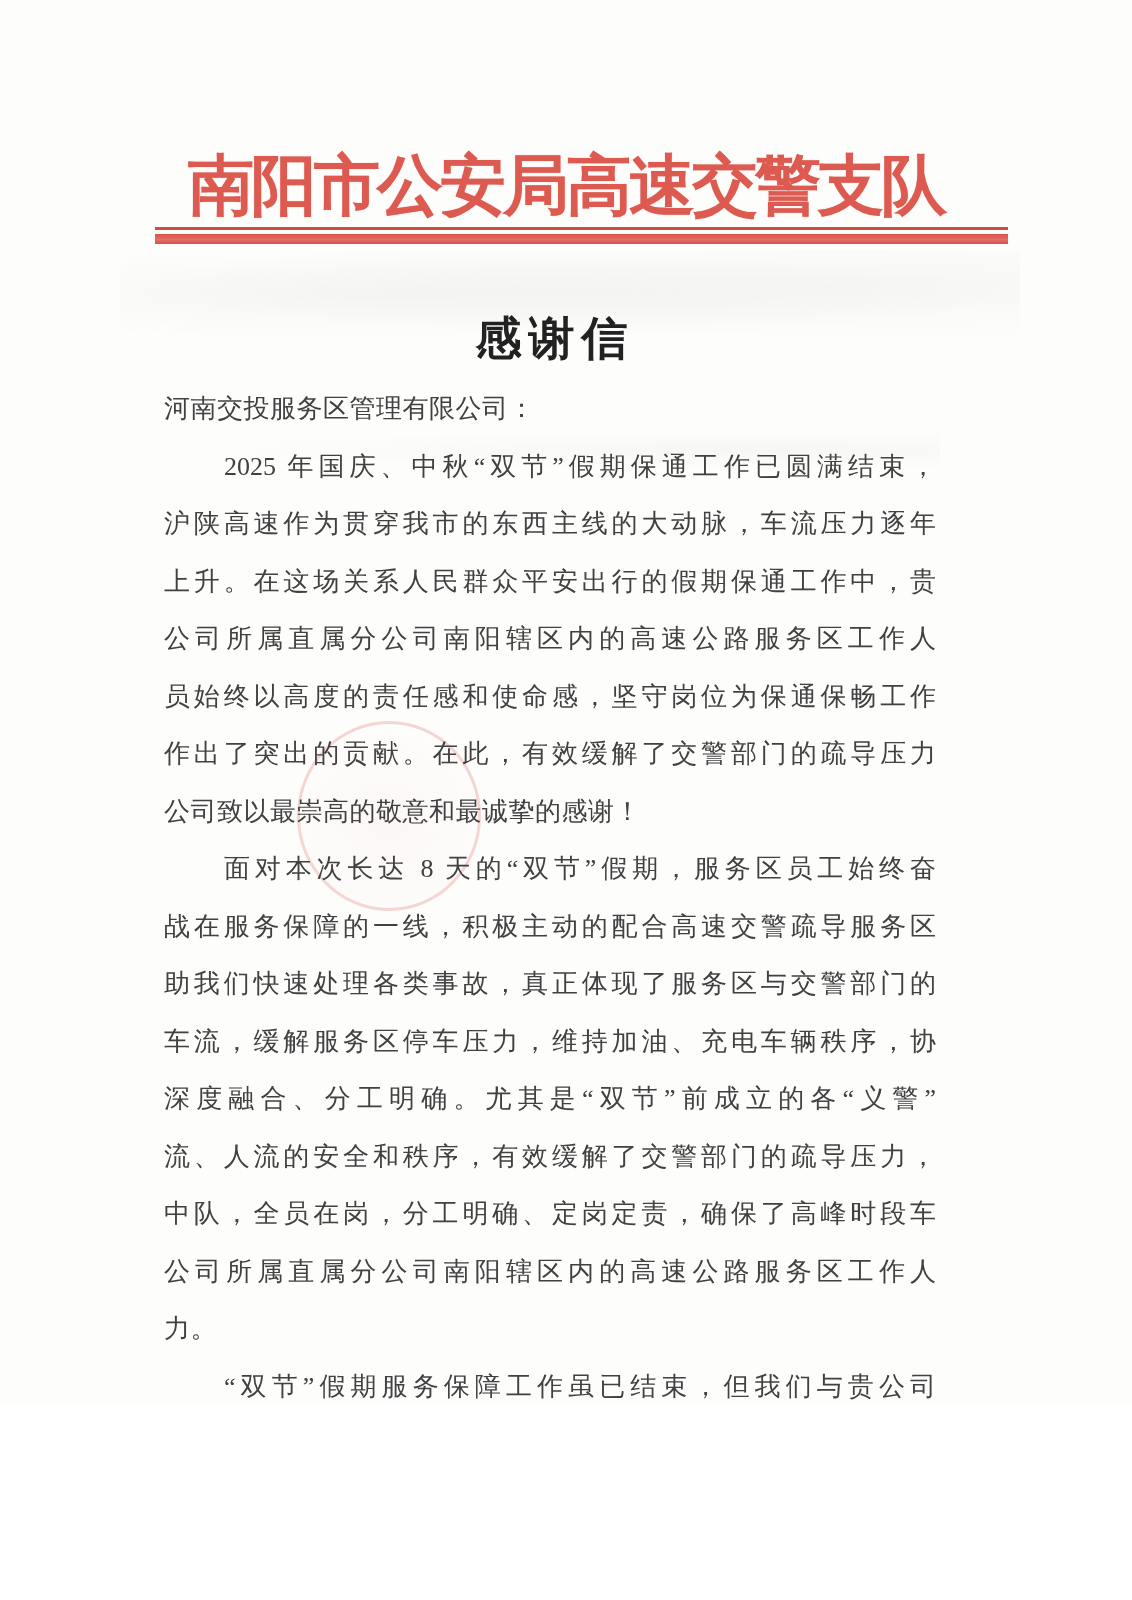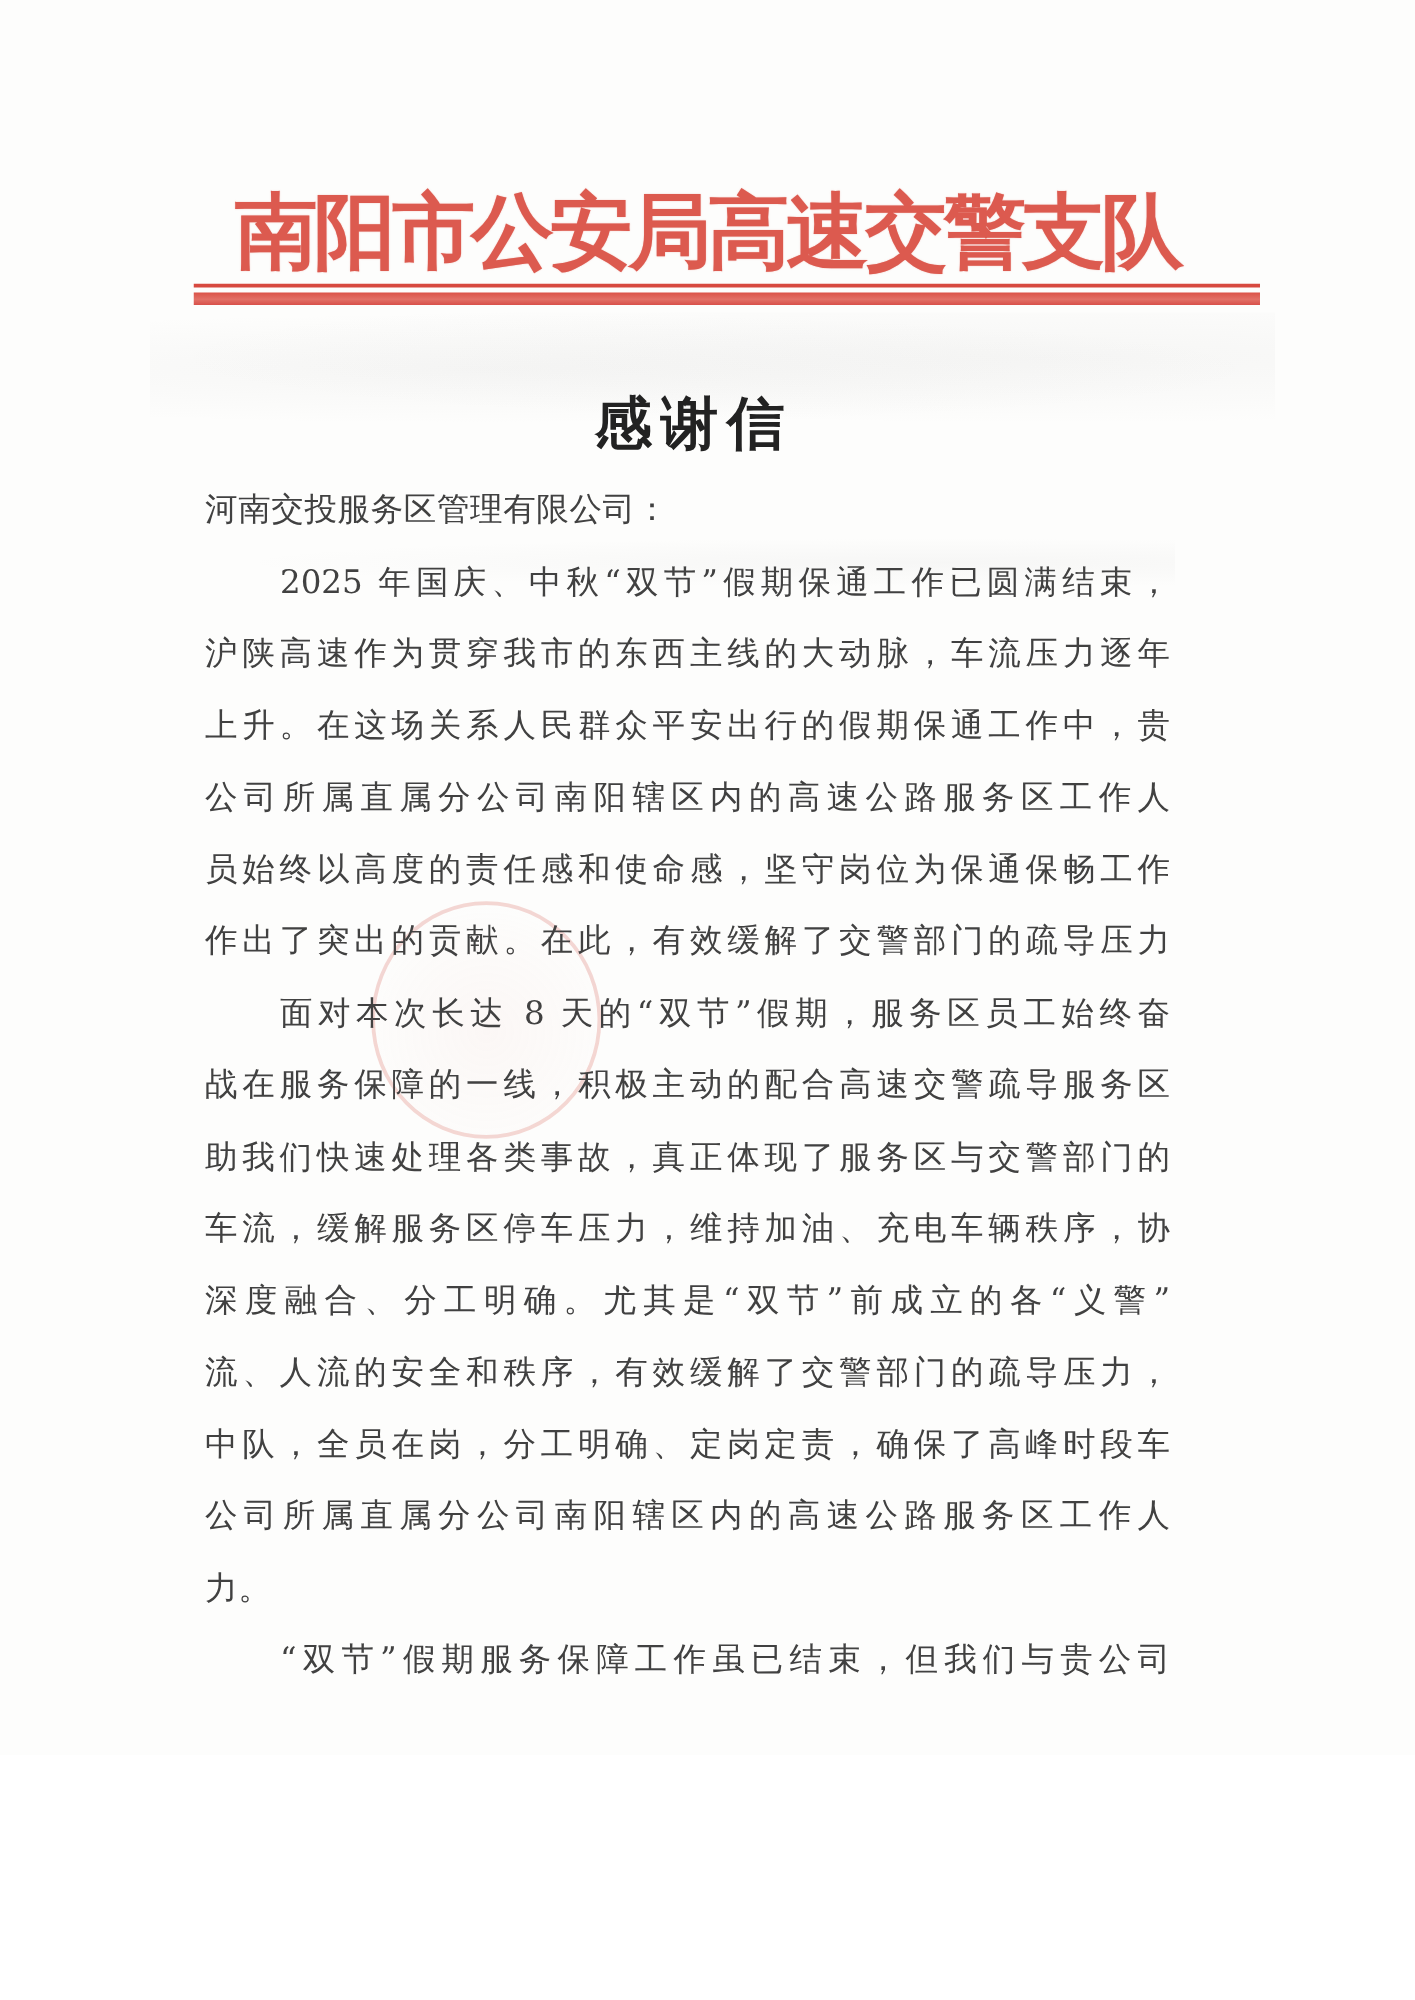--- a/index.html
+++ b/index.html
@@ -85,20 +85,21 @@
     line-height: 57.5px;
     white-space: nowrap;
     letter-spacing: 0.5px;
   }
   .line.just {
     white-space: normal;
     text-align: justify;
     text-align-last: justify;
     text-justify: inter-character;
     letter-spacing: 0;
+    font-family: Liberation Serif, serif;
   }
   .line.indent { text-indent: 60px; }
   .footer-rule {
     position: absolute;
     left: 150px; top: 1475px;
     width: 860px; height: 12px;
     transform: rotate(0.85deg);
     transform-origin: left top;
     background: linear-gradient(180deg,
       #e06a60 0px, #e06a60 2.5px,
@@ -127,20 +128,21 @@
   <div class="stamp-ring"></div>
 
   <div class="letter-body">
     <div class="line">河南交投服务区管理有限公司：</div>
     <div class="line just indent">2025 年国庆、中秋“双节”假期保通工作已圆满结束，</div>
     <div class="line just">沪陕高速作为贯穿我市的东西主线的大动脉，车流压力逐年</div>
     <div class="line just">上升。在这场关系人民群众平安出行的假期保通工作中，贵</div>
     <div class="line just">公司所属直属分公司南阳辖区内的高速公路服务区工作人</div>
     <div class="line just">员始终以高度的责任感和使命感，坚守岗位为保通保畅工作</div>
     <div class="line just">作出了突出的贡献。在此，有效缓解了交警部门的疏导压力</div>
+    <div class="line">公司致以最崇高的敬意和最诚挚的感谢！</div>
     <div class="line just indent">面对本次长达 8 天的“双节”假期，服务区员工始终奋</div>
     <div class="line just">战在服务保障的一线，积极主动的配合高速交警疏导服务区</div>
     <div class="line just">助我们快速处理各类事故，真正体现了服务区与交警部门的</div>
     <div class="line just">车流，缓解服务区停车压力，维持加油、充电车辆秩序，协</div>
     <div class="line just">深度融合、分工明确。尤其是“双节”前成立的各“义警”</div>
     <div class="line just">流、人流的安全和秩序，有效缓解了交警部门的疏导压力，</div>
     <div class="line just">中队，全员在岗，分工明确、定岗定责，确保了高峰时段车</div>
     <div class="line just">公司所属直属分公司南阳辖区内的高速公路服务区工作人</div>
     <div class="line">力。</div>
     <div class="line just indent">“双节”假期服务保障工作虽已结束，但我们与贵公司</div>

